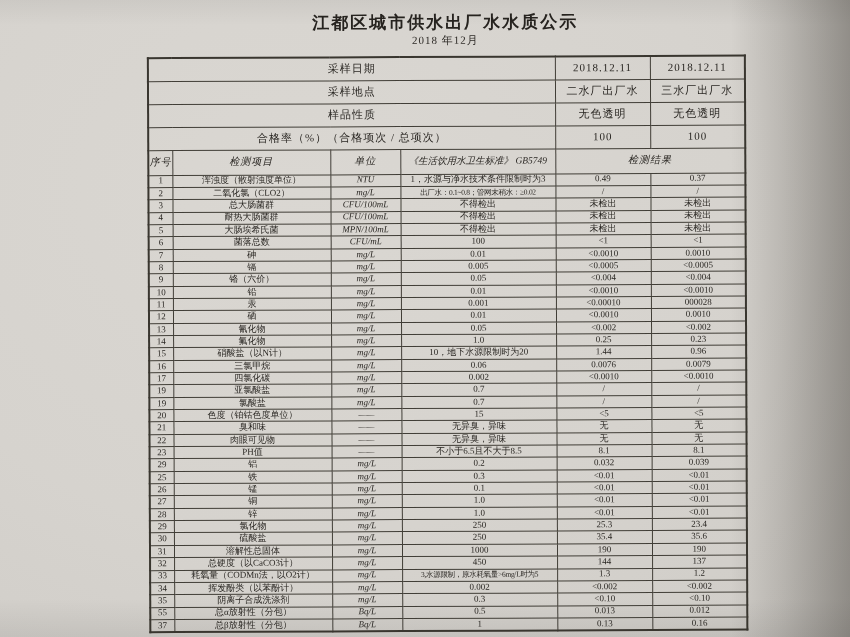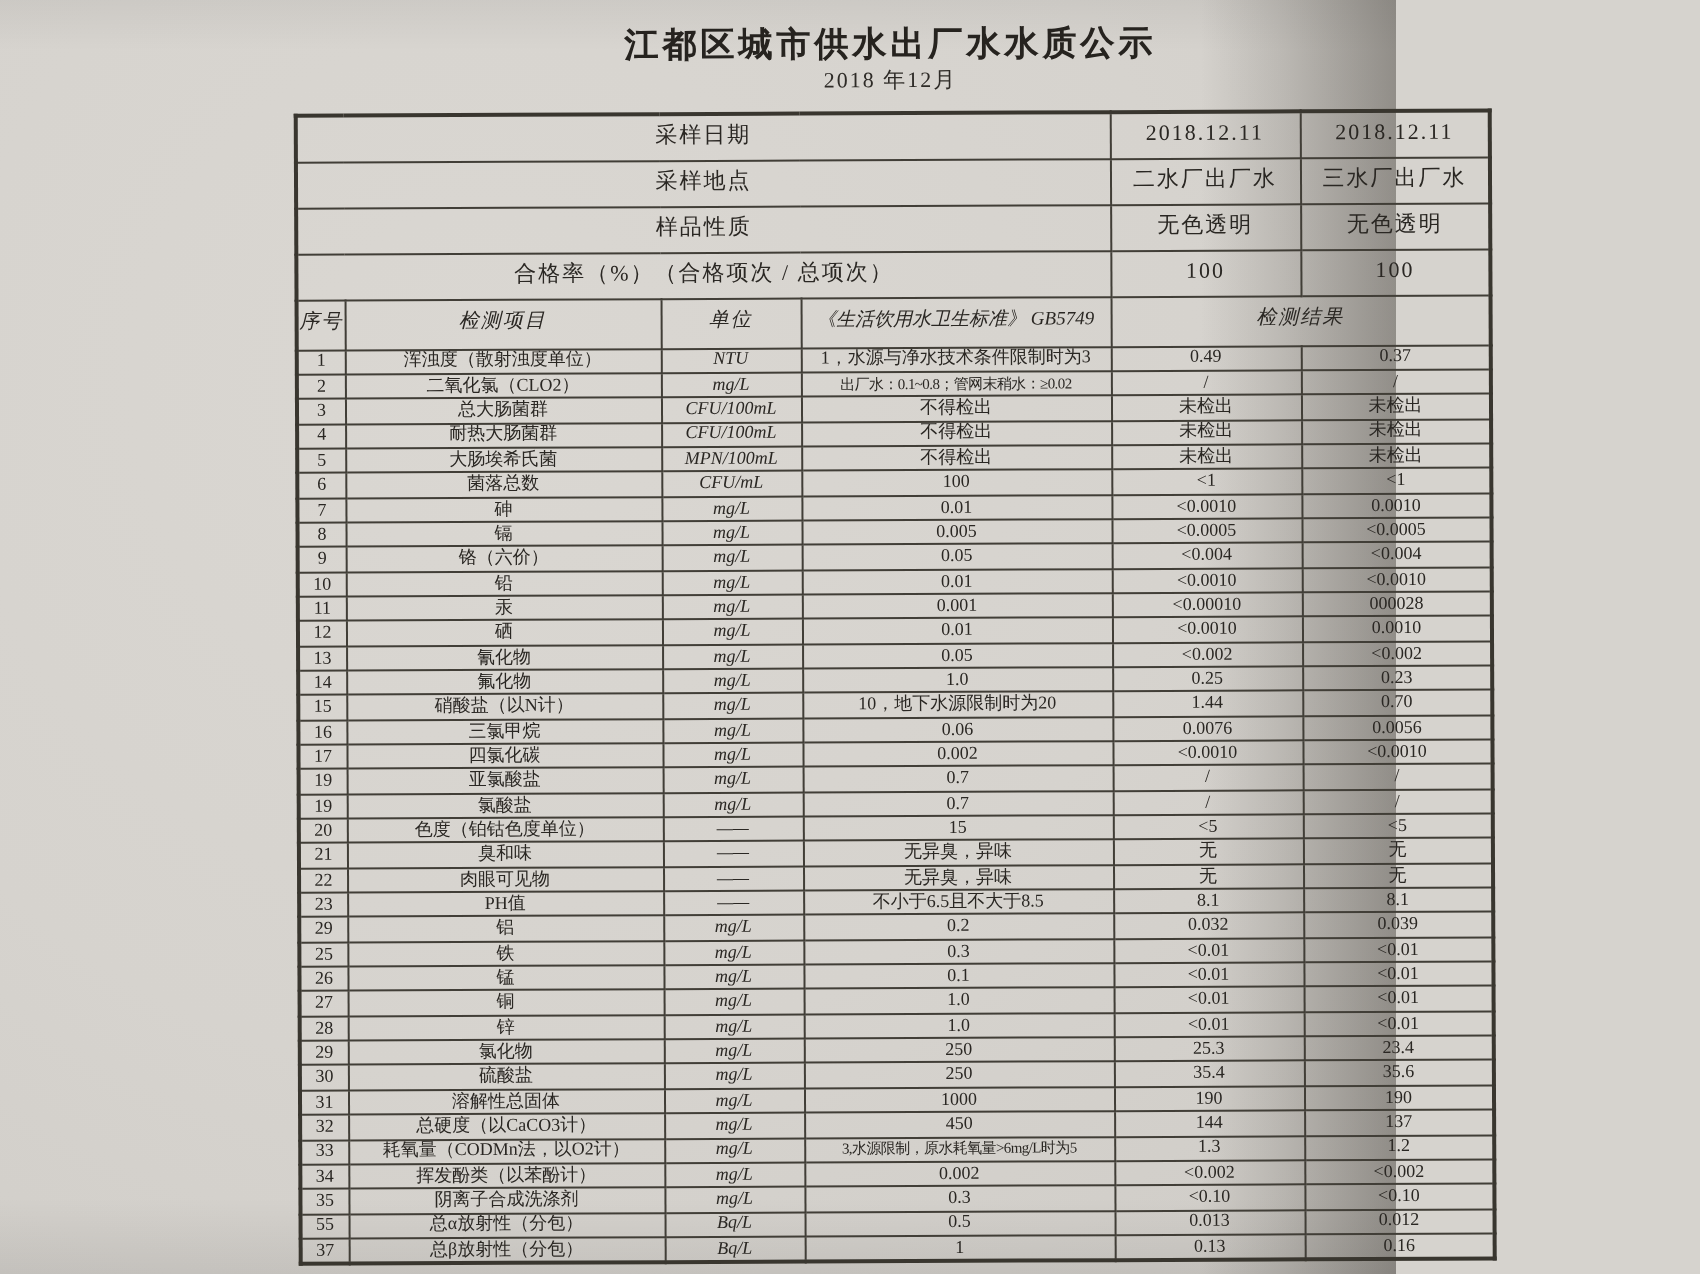--- a/index.html
+++ b/index.html
@@ -2,21 +2,21 @@
 <html><head>
 <meta charset="utf-8">
 <style>
   html,body{margin:0;padding:0;}
   body{
     width:850px;height:637px;overflow:hidden;
     font-family:"Liberation Serif","DejaVu Serif",serif;
     background:#d6d3ce;
   }
   .photo{
-    position:relative;width:698px;height:637px;
+    position:relative;width:850px;height:637px;
     background:
       linear-gradient(90deg, rgba(0,0,0,0) 0%, rgba(0,0,0,0) 86%, rgba(54,50,44,.16) 92%, rgba(54,50,44,.42) 100%),
       linear-gradient(180deg, rgba(0,0,0,.05) 0%, rgba(0,0,0,0) 4%, rgba(0,0,0,0) 94%, rgba(0,0,0,.07) 100%),
       radial-gradient(ellipse at 35% 30%, #dad7d2 0%, #d6d3ce 55%, #cfccc7 100%);
   }
   .sheet{position:absolute;inset:0;transform:rotate(-0.25deg);transform-origin:50% 50%;color:#2a2723;}
   .title{
     position:absolute;top:11px;left:148px;width:597px;text-align:center;
     font-family:"Liberation Sans","DejaVu Sans",sans-serif;
     font-weight:700;font-size:17px;letter-spacing:2px;color:#26231f;
@@ -209,29 +209,29 @@
             <td class="c-std">1.0</td>
             <td class="c-res">0.25</td>
             <td class="c-res">0.23</td>
           </tr>
           <tr class="drow">
             <td class="c-no">15</td>
             <td class="c-item">硝酸盐（以N计）</td>
             <td class="c-unit">mg/L</td>
             <td class="c-std">10，地下水源限制时为20</td>
             <td class="c-res">1.44</td>
-            <td class="c-res">0.70</td>
+            <td class="c-res">0.96</td>
           </tr>
           <tr class="drow">
             <td class="c-no">16</td>
             <td class="c-item">三氯甲烷</td>
             <td class="c-unit">mg/L</td>
             <td class="c-std">0.06</td>
             <td class="c-res">0.0076</td>
-            <td class="c-res">0.0056</td>
+            <td class="c-res">0.0079</td>
           </tr>
           <tr class="drow">
             <td class="c-no">17</td>
             <td class="c-item">四氯化碳</td>
             <td class="c-unit">mg/L</td>
             <td class="c-std">0.002</td>
             <td class="c-res">&lt;0.0010</td>
             <td class="c-res">&lt;0.0010</td>
           </tr>
           <tr class="drow">

